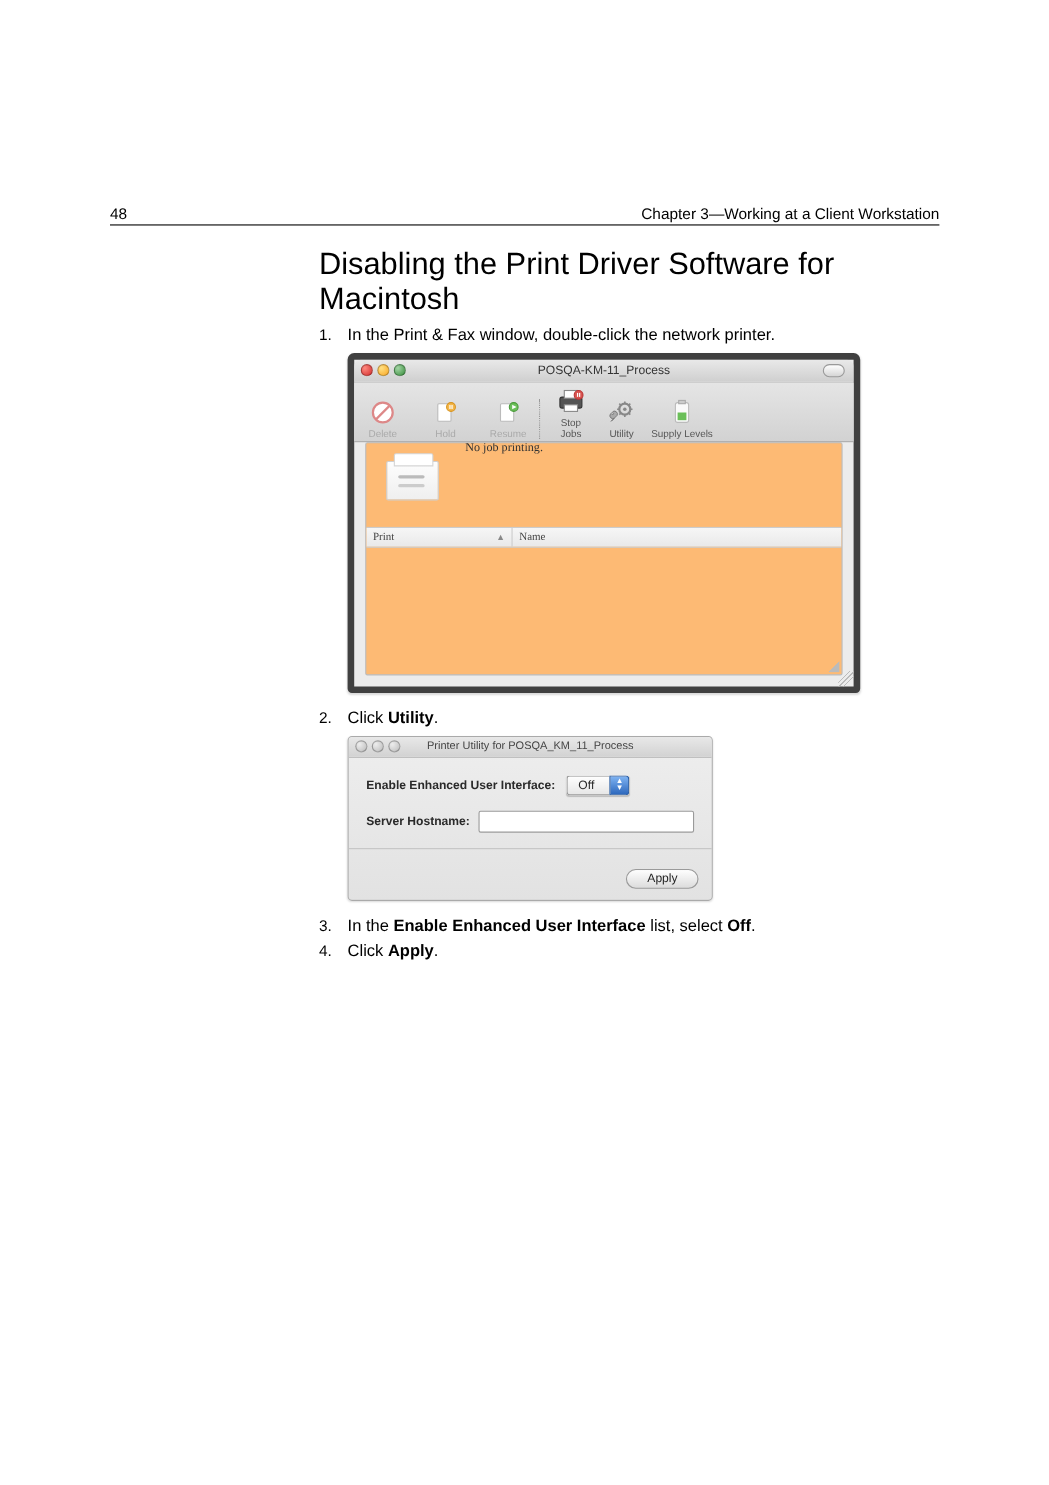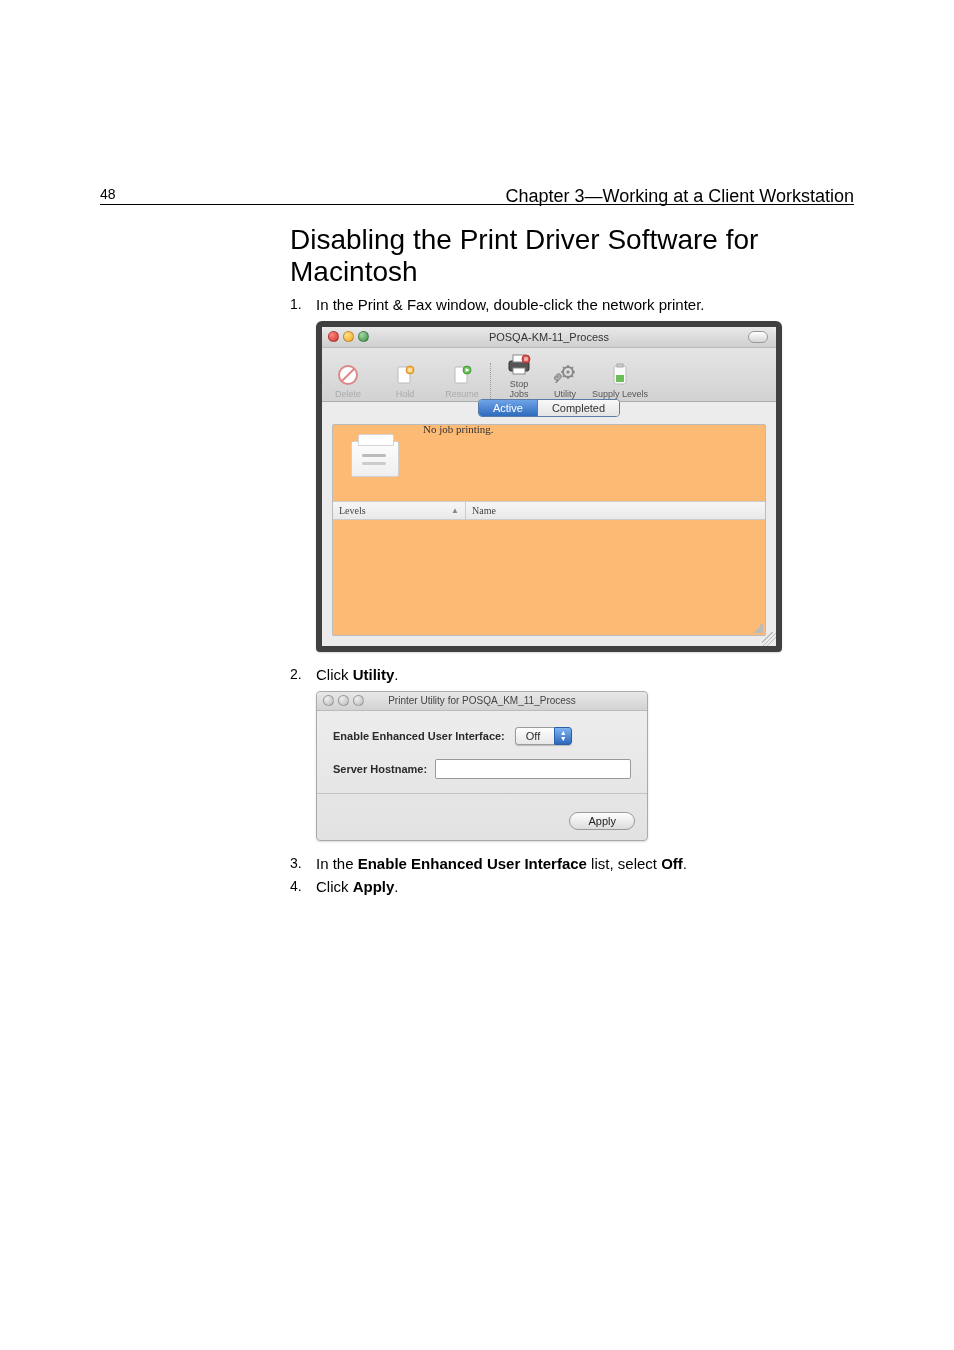--- a/index.html
+++ b/index.html
@@ -26,21 +26,21 @@
   .page-number {
     position: absolute;
     top: 186px;
     left: 100px;
     font-size: 14px;
   }
   .chapter {
     position: absolute;
     top: 186px;
     right: 100px;
-    font-size: 18px;
+    font-size: 14px;
   }
   .content {
     position: absolute;
     top: 224px;
     left: 290px;
     right: 100px;
   }
   .section-title {
     font-size: 28px;
     font-weight: normal;
@@ -391,36 +391,30 @@
               <rect x="7" y="12" width="8" height="7" fill="#6bbf59"></rect>
               <rect x="8" y="1" width="6" height="3" fill="#ccc" stroke="#aaa"></rect>
             </svg>
           </div>
           <span>Supply Levels</span>
         </div>
       </div>
 
       <div style="position:relative;">
         <div style="height:10px;"></div>
-        <div class="tabs">
-          <div class="tabwrap">
-            <div class="tab active">Active</div>
-            <div class="tab">Completed</div>
-          </div>
-        </div>
         <div class="queue-body" style="margin-top:-10px;">
           <div class="nojob">No job printing.</div>
           <div class="printer-thumb">
             <div class="slot"></div>
               <div class="slot2"></div>
           </div>
           <div class="collist">
             <div class="colhead">
               <div class="c1">
-                <span>Levels</span>
+                <span>Print</span>
                 <span class="sort-arrow">▲</span>
               </div>
               <div class="c2">Name</div>
             </div>
             <div class="listarea"></div>
           </div>
           <div class="scroll-indicator"></div>
         </div>
       </div>
       <div class="resize-corner"></div>

